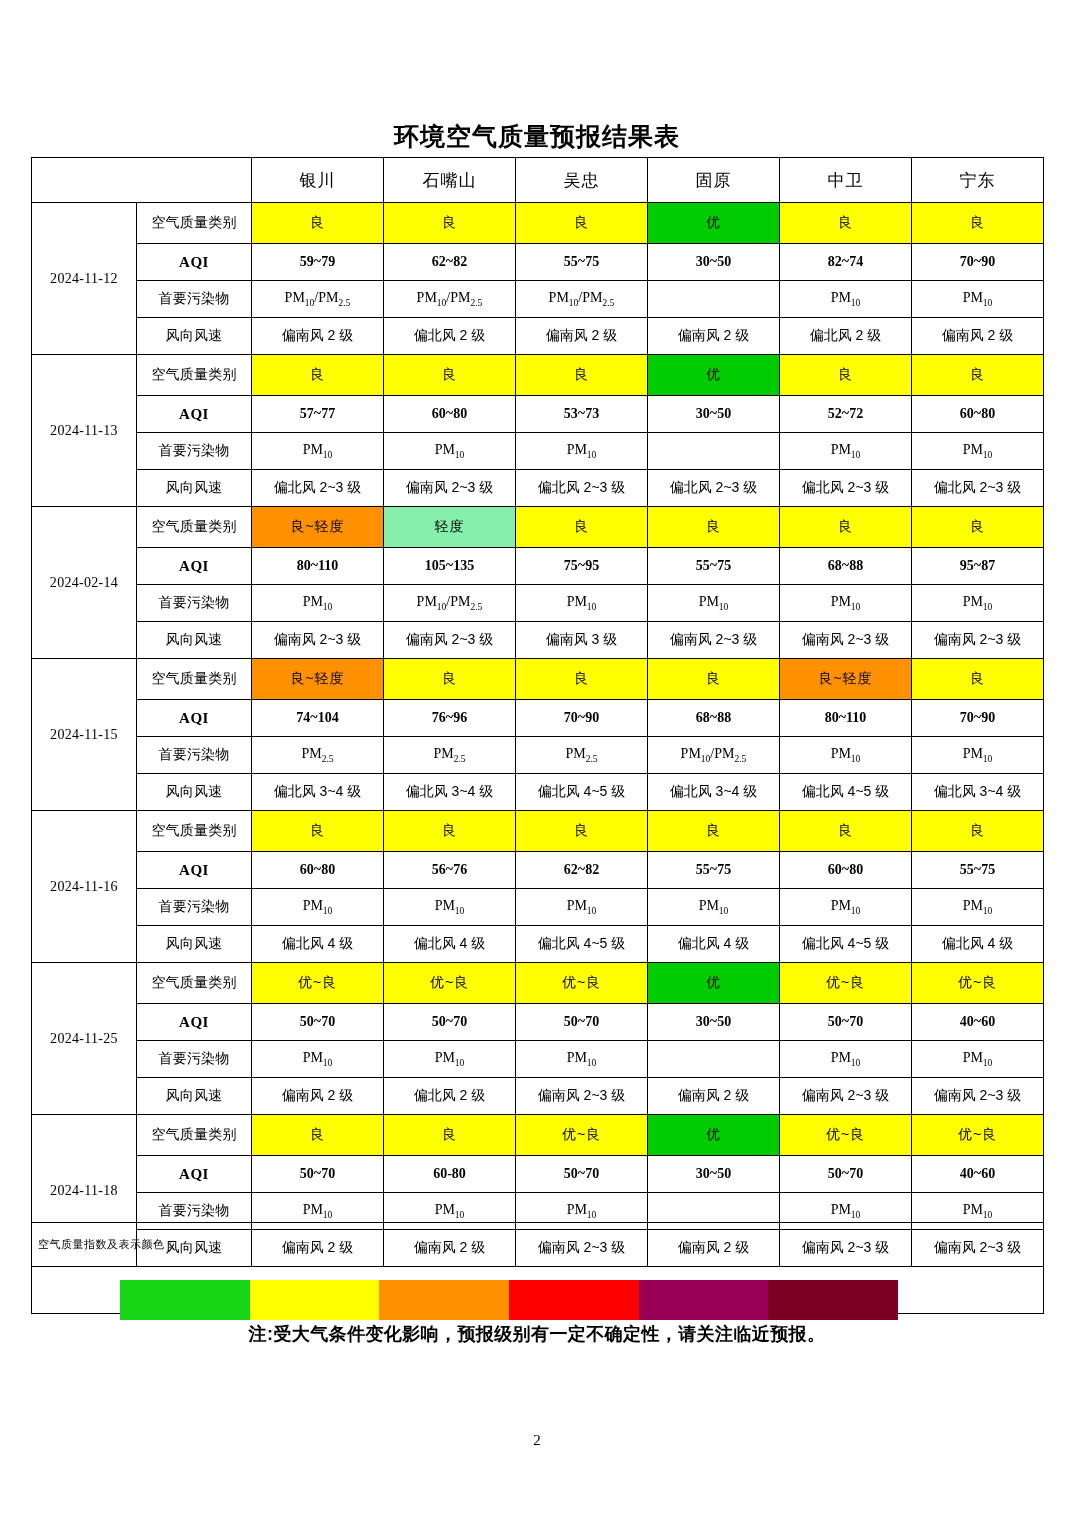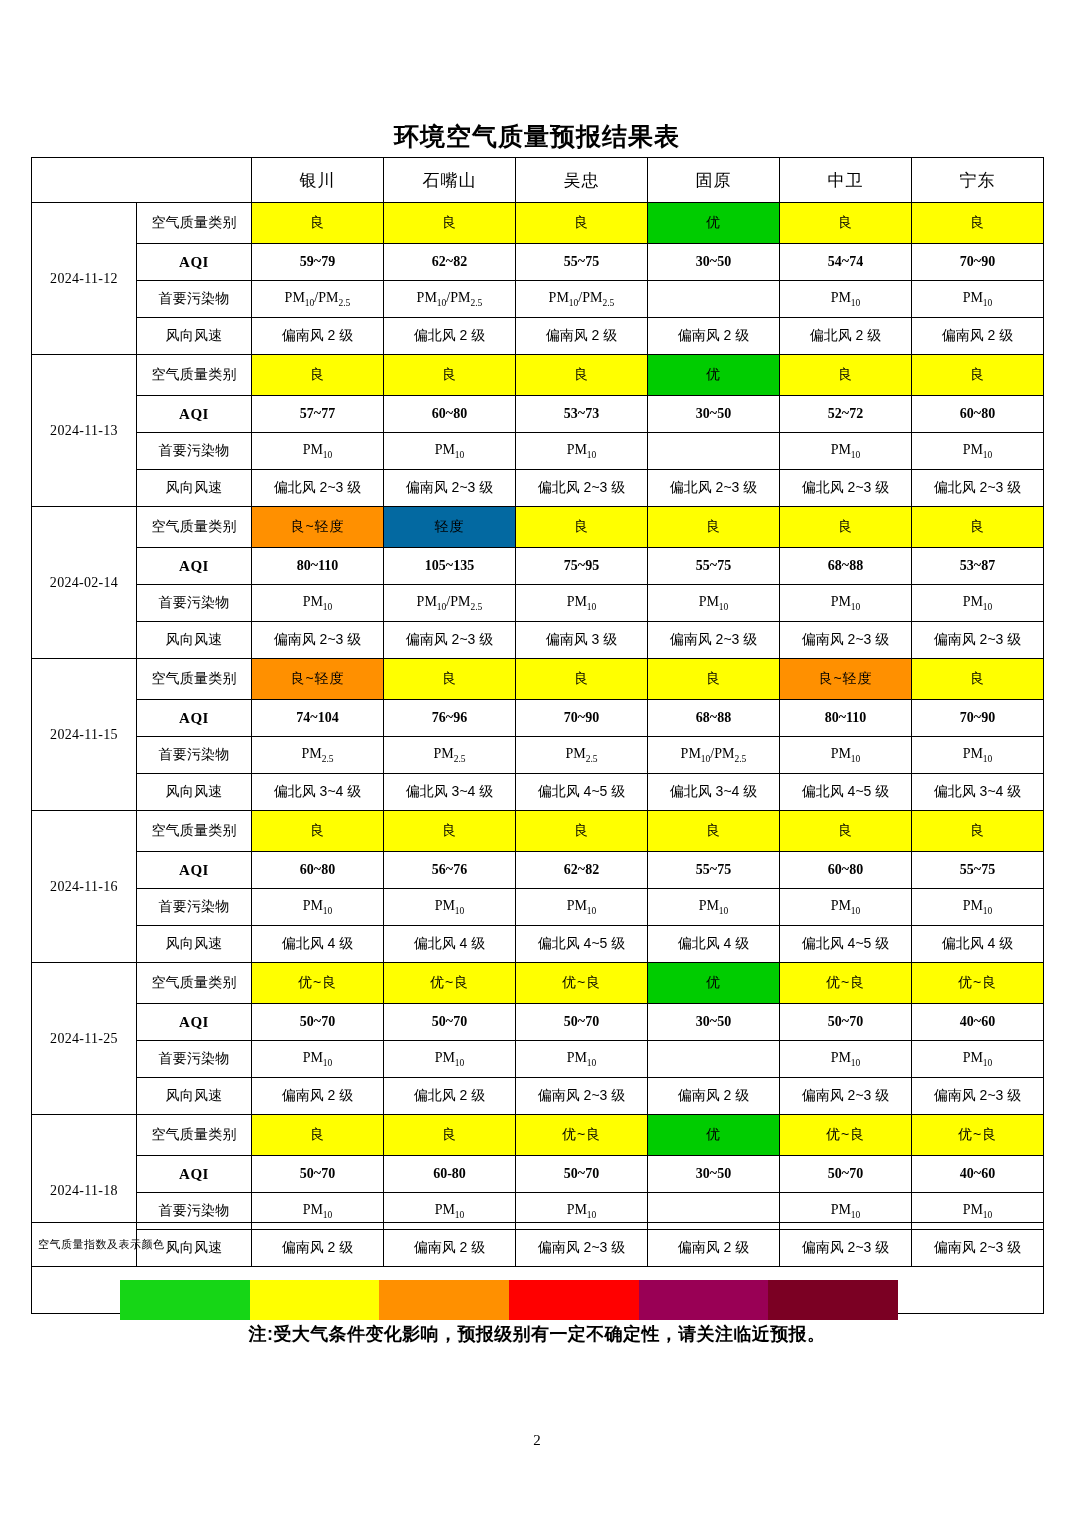--- a/index.html
+++ b/index.html
@@ -210,21 +210,21 @@
           <td class="cat-cell" style="background:#00CC00">优</td>
           <td class="cat-cell" style="background:#FFFF00">良</td>
           <td class="cat-cell" style="background:#FFFF00">良</td>
         </tr>
         <tr class="row-aqi">
           <td class="cell-metric aqi-label">AQI</td>
           <td class="aqi-cell">59~79</td>
           <td class="aqi-cell">62~82</td>
           <td class="aqi-cell">55~75</td>
           <td class="aqi-cell">30~50</td>
-          <td class="aqi-cell">54~74</td>
+          <td class="aqi-cell">82~74</td>
           <td class="aqi-cell">70~90</td>
         </tr>
         <tr class="row-pol">
           <td class="cell-metric">首要污染物</td>
           <td class="pol-cell">PM<span class="sub">10</span>/PM<span class="sub">2.5</span></td>
           <td class="pol-cell">PM<span class="sub">10</span>/PM<span class="sub">2.5</span></td>
           <td class="pol-cell">PM<span class="sub">10</span>/PM<span class="sub">2.5</span></td>
           <td class="pol-cell"></td>
           <td class="pol-cell">PM<span class="sub">10</span></td>
           <td class="pol-cell">PM<span class="sub">10</span></td>
@@ -272,34 +272,34 @@
           <td class="wind-cell">偏南风 2~3 级</td>
           <td class="wind-cell">偏北风 2~3 级</td>
           <td class="wind-cell">偏北风 2~3 级</td>
           <td class="wind-cell">偏北风 2~3 级</td>
           <td class="wind-cell">偏北风 2~3 级</td>
         </tr>
         <tr class="row-cat block-start">
           <td rowspan="4" class="cell-date">2024-02-14</td>
           <td class="cell-metric">空气质量类别</td>
           <td class="cat-cell" style="background:#FF9000">良~轻度</td>
-          <td class="cat-cell" style="background:#0369a1">轻度</td>
+          <td class="cat-cell" style="background:#86efac">轻度</td>
           <td class="cat-cell" style="background:#FFFF00">良</td>
           <td class="cat-cell" style="background:#FFFF00">良</td>
           <td class="cat-cell" style="background:#FFFF00">良</td>
           <td class="cat-cell" style="background:#FFFF00">良</td>
         </tr>
         <tr class="row-aqi">
           <td class="cell-metric aqi-label">AQI</td>
           <td class="aqi-cell">80~110</td>
           <td class="aqi-cell">105~135</td>
           <td class="aqi-cell">75~95</td>
           <td class="aqi-cell">55~75</td>
           <td class="aqi-cell">68~88</td>
-          <td class="aqi-cell">53~87</td>
+          <td class="aqi-cell">95~87</td>
         </tr>
         <tr class="row-pol">
           <td class="cell-metric">首要污染物</td>
           <td class="pol-cell">PM<span class="sub">10</span></td>
           <td class="pol-cell">PM<span class="sub">10</span>/PM<span class="sub">2.5</span></td>
           <td class="pol-cell">PM<span class="sub">10</span></td>
           <td class="pol-cell">PM<span class="sub">10</span></td>
           <td class="pol-cell">PM<span class="sub">10</span></td>
           <td class="pol-cell">PM<span class="sub">10</span></td>
         </tr>

